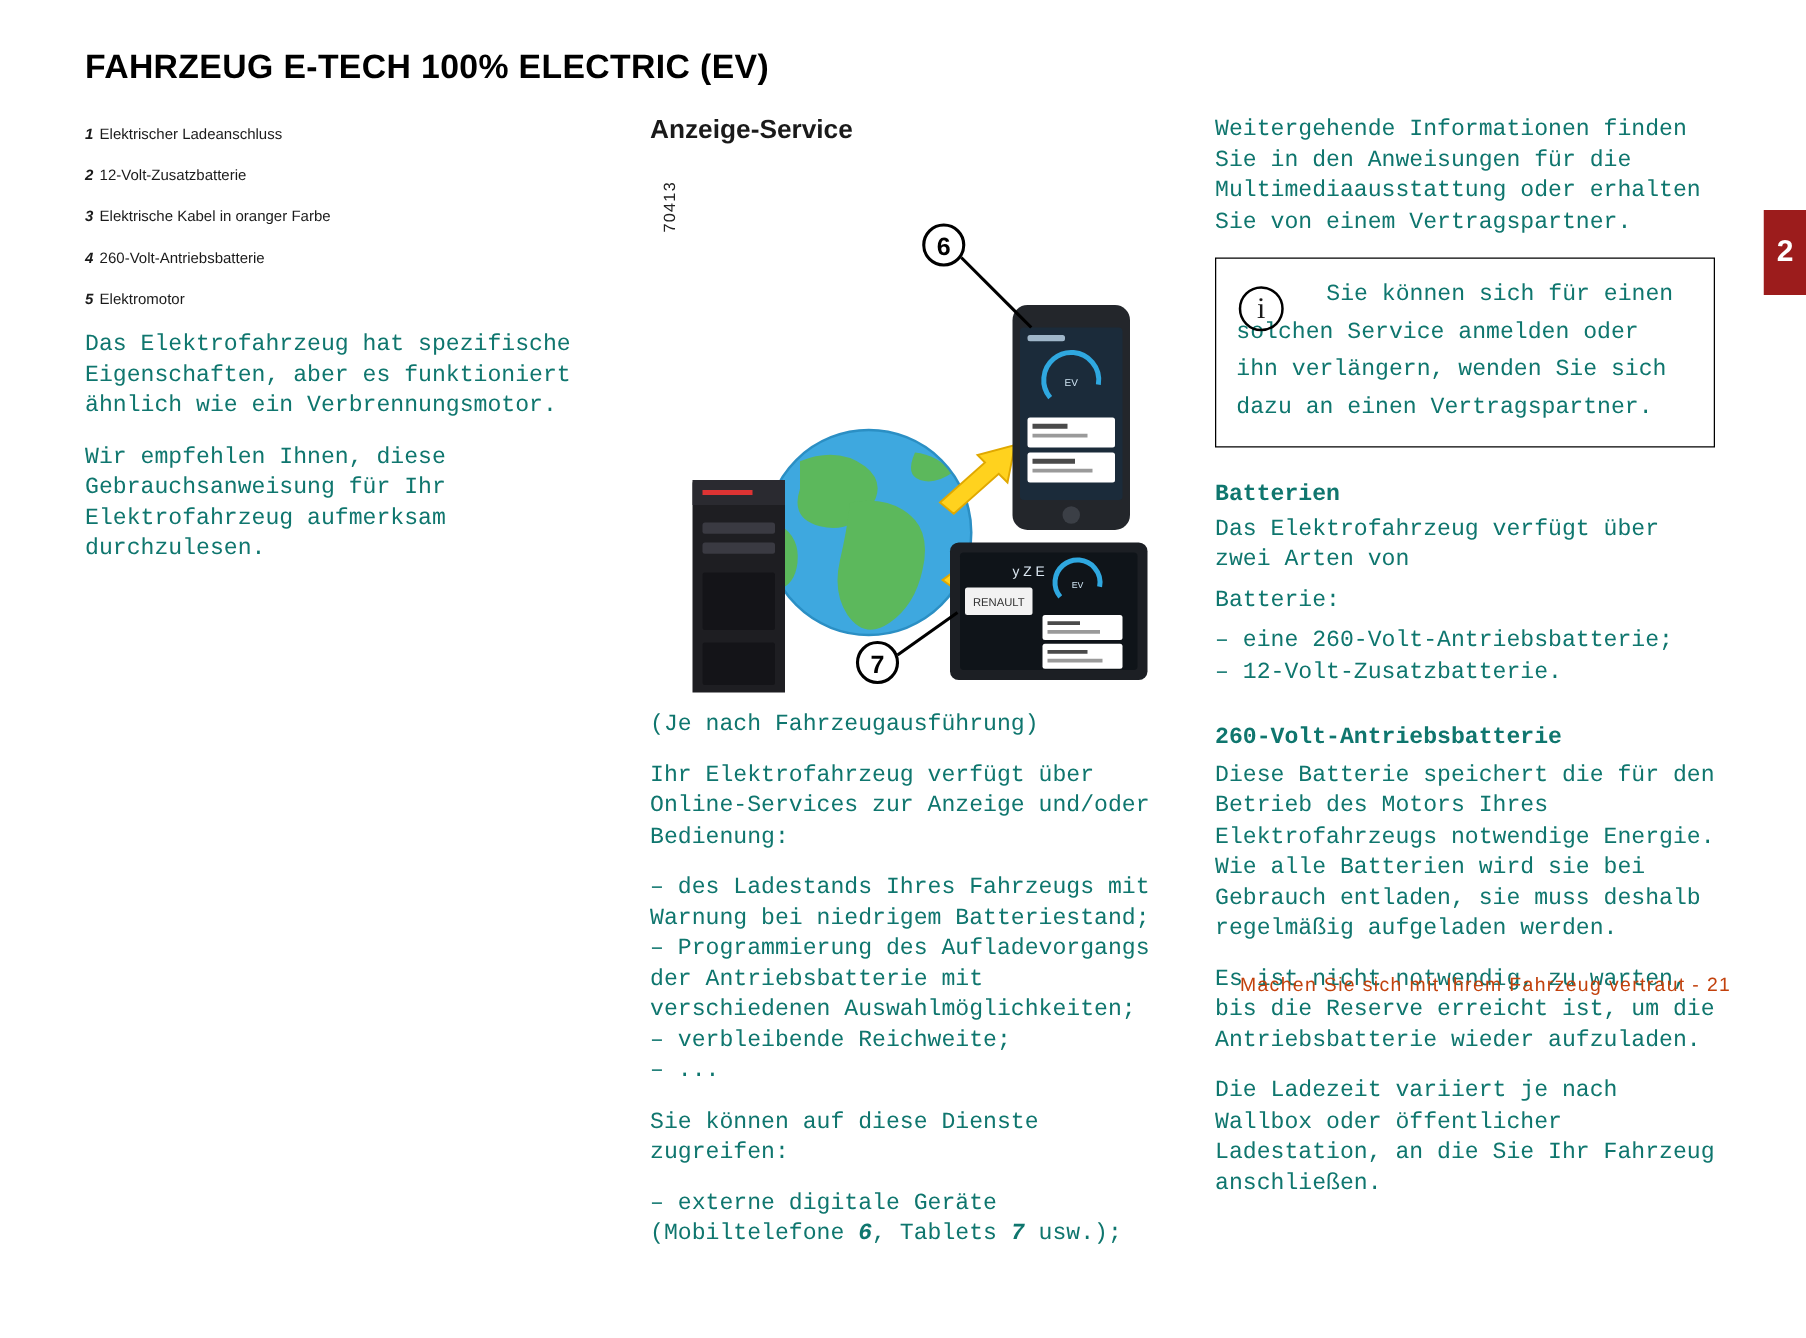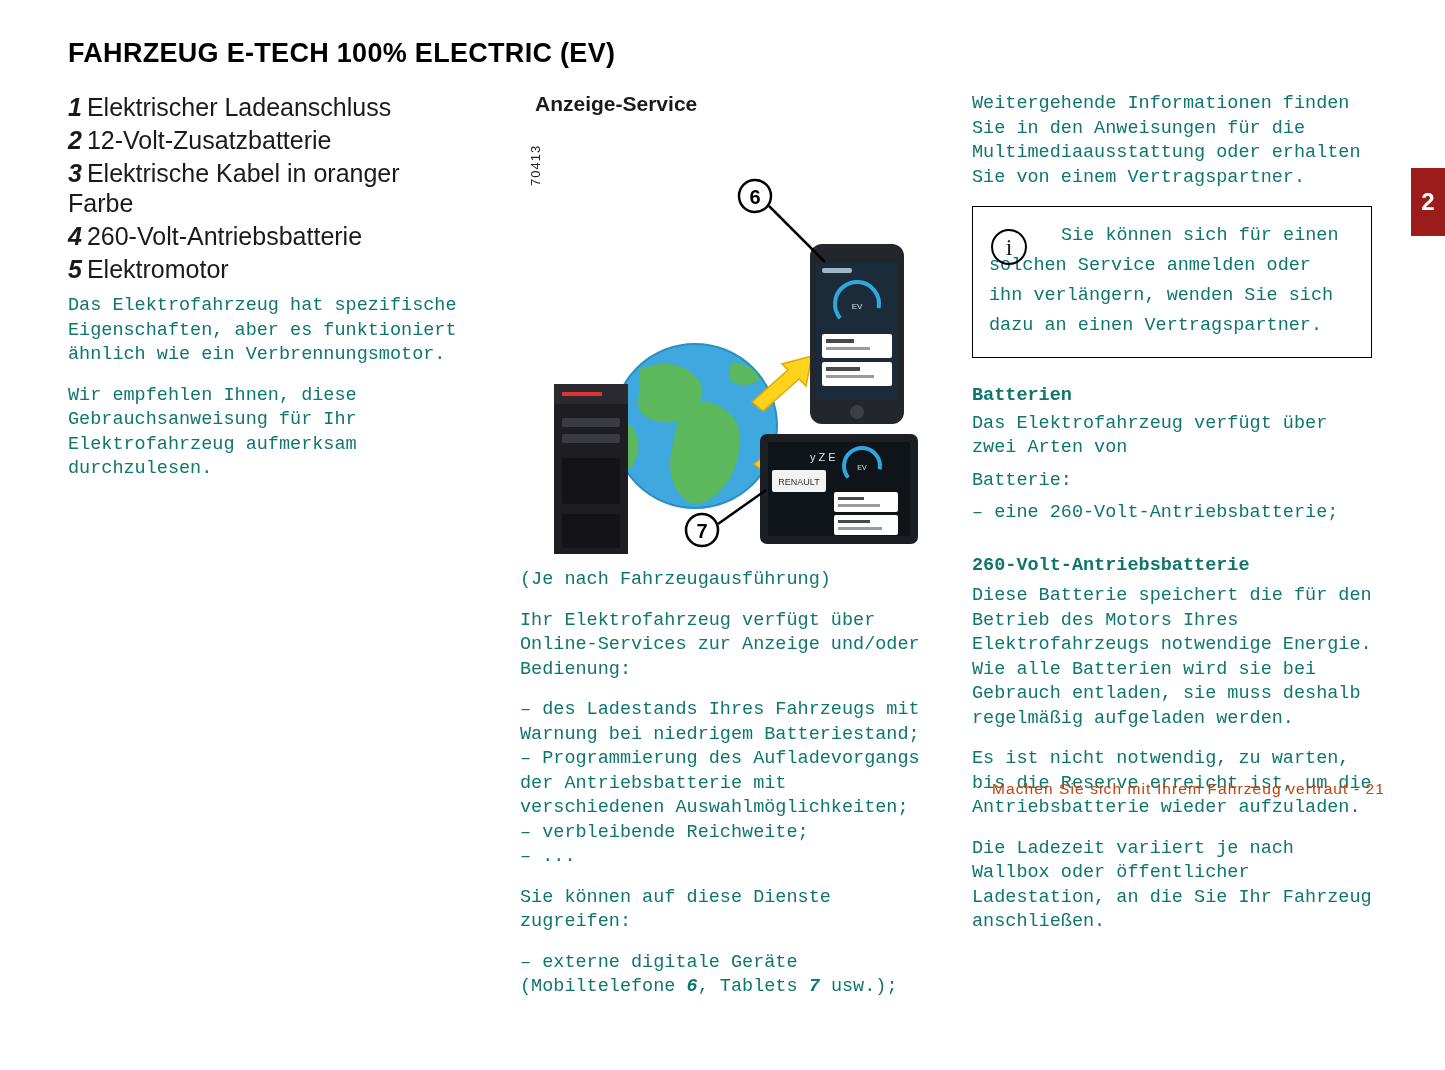--- a/index.html
+++ b/index.html
@@ -58,33 +58,33 @@
     font-size: 18.5px;
     line-height: 24.5px;
     margin: 0 0 16px 0;
     color: #0f766e;
     font-family: Liberation Mono, monospace;
   }
   .numlist {
     margin: 0 0 10px 0;
   }
   .numitem {
-    font-size: 25px;
+    font-size: 12px;
     line-height: 30px;
     margin-bottom: 3px;
   }
   .numitem .num {
     font-weight: bold;
     font-style: italic;
     margin-right: 5px;
   }
   .sub-title {
     font-size: 21px;
     font-weight: bold;
-    margin: 0 0 18px 15px;
+    margin: 0 0 18px 0;
   }
   .bold-head {
     font-size: 18.5px;
     font-weight: bold;
     margin: 0 0 3px 0;
   }
   .dashlist p {
     margin: 0;
     line-height: 24.5px;
   }
@@ -286,20 +286,21 @@
       <div class="info-icon">i</div>
       <p class="info-text">Sie können sich für einen solchen Service anmelden oder ihn verlängern, wenden Sie sich dazu an einen Vertragspartner.</p>
     </div>
 
     <p class="bold-head">Batterien</p>
     <p class="tight2">Das Elektrofahrzeug verfügt über zwei Arten von</p>
     <p class="tight2">Batterie:</p>
 
     <div class="dashlist" style="margin-bottom:28px;">
       <p>–  eine 260-Volt-Antriebsbatterie;</p>
+      <p>–  12-Volt-Zusatzbatterie.</p>
     </div>
 
     <p class="bold-head" style="margin-bottom:6px;">260-Volt-Antriebsbatterie</p>
     <p>Diese Batterie speichert die für den Betrieb des Motors Ihres Elektrofahrzeugs notwendige Energie. Wie alle Batterien wird sie bei Gebrauch entladen, sie muss deshalb regelmäßig aufgeladen werden.</p>
     <p>Es ist nicht notwendig, zu warten, bis die Reserve erreicht ist, um die Antriebsbatterie wieder aufzuladen.</p>
     <p>Die Ladezeit variiert je nach Wallbox oder öffentlicher Ladestation, an die Sie Ihr Fahrzeug anschließen.</p>
   </div>
 
   <div class="footer">Machen Sie sich mit Ihrem Fahrzeug vertraut - 21</div>
 </div>

